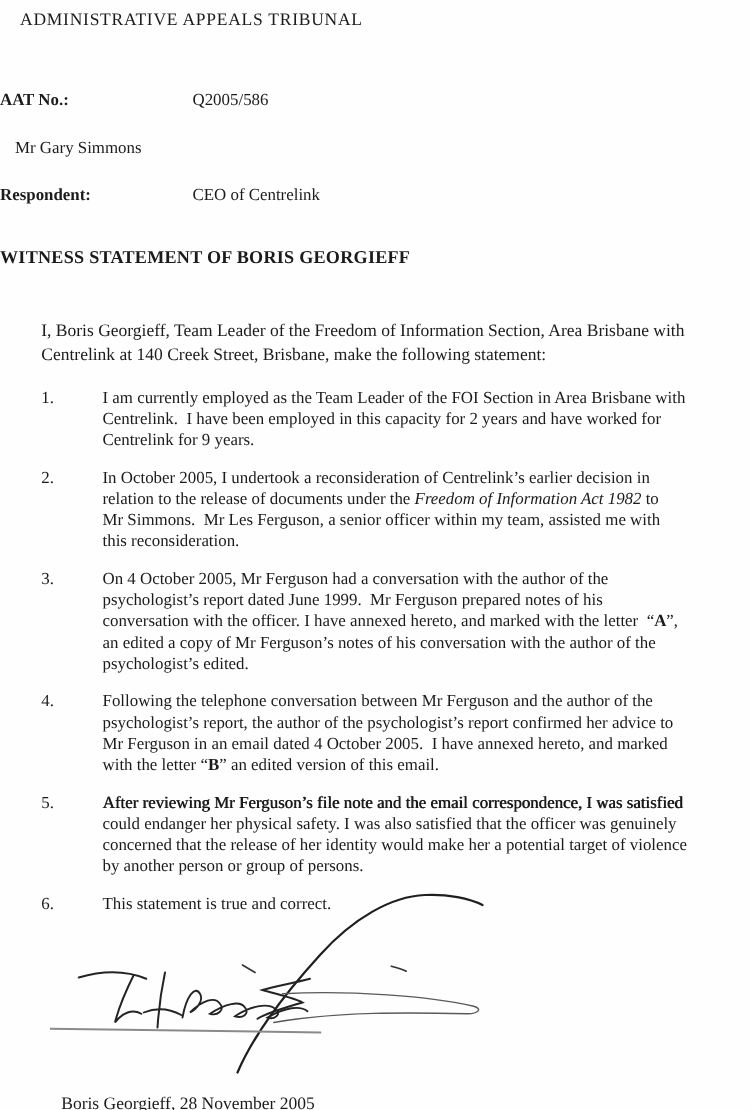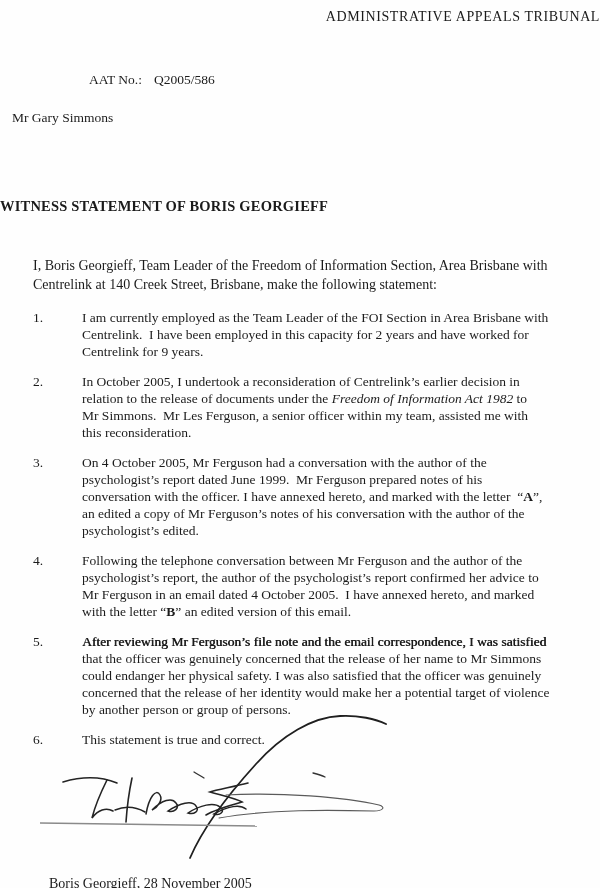--- a/index.html
+++ b/index.html
@@ -1,26 +1,26 @@
 <!DOCTYPE html>
 <html><head>
 <meta charset="utf-8">
 <style>
   html, body { margin:0; padding:0; background:#ffffff; }
   .page {
     position:relative; width:600px; height:888px; background:#fefefe;
     color:#1b1b1b; font-family:"Liberation Serif", serif; overflow:hidden;
   }
   .doc-header {
-    position:absolute; top:9px; left:0; width:100%; box-sizing:border-box;
-    text-align:right; font-size:14px; letter-spacing:0.6px; white-space:pre;
+    position:absolute; top:9px; left:0; width:100%; padding-left:16px; box-sizing:border-box;
+    text-align:left; font-size:14px; letter-spacing:0.6px; white-space:pre;
   }
   .fields { position:absolute; top:71px; left:0; font-size:13.5px; }
   .field-row { display:flex; margin-bottom:21px; line-height:17px; }
-  .field-label { width:142px; text-align:right; font-weight:normal; white-space:pre; }
+  .field-label { width:142px; text-align:left; font-weight:bold; white-space:pre; }
   .field-value { margin-left:12px; white-space:pre; }
   .doc-title {
     position:absolute; top:198px; left:0; width:100%;
     text-align:left; font-weight:bold; font-size:14.5px; letter-spacing:0.2px; white-space:pre;
   }
   .intro { position:absolute; top:256px; left:33px; font-size:14px; }
   .intro .line { line-height:19px; }
   .paras { position:absolute; top:309px; left:33px; font-size:13.5px; }
   .para { display:flex; margin-bottom:13px; }
   .para-num { width:49px; flex:none; line-height:17px; }
@@ -39,20 +39,24 @@
 
   <div class="doc-header">ADMINISTRATIVE APPEALS TRIBUNAL</div>
 
   <div class="fields">
     <div class="field-row">
       <div class="field-label">AAT No.:</div>
       <div class="field-value">Q2005/586</div>
     </div>
     <div class="field-row">
       <div class="field-value">Mr Gary Simmons</div>
+    </div>
+    <div class="field-row">
+      <div class="field-label">Respondent:</div>
+      <div class="field-value">CEO of Centrelink</div>
     </div>
   </div>
 
   <div class="doc-title">WITNESS STATEMENT OF BORIS GEORGIEFF</div>
 
   <div class="intro">
       <div class="line">I, Boris Georgieff, Team Leader of the Freedom of Information Section, Area Brisbane with</div>
       <div class="line">Centrelink at 140 Creek Street, Brisbane, make the following statement:</div>
     </div>
 
@@ -90,21 +94,20 @@
           <div class="line"><span class="">Following the telephone conversation between Mr Ferguson and the author of the</span></div>
           <div class="line"><span class="">psychologist’s report, the author of the psychologist’s report confirmed her advice to</span></div>
           <div class="line"><span class="">Mr Ferguson in an email dated 4 October 2005.  I have annexed hereto, and marked</span></div>
           <div class="line"><span class="">with the letter “</span><span class="seg-b ">B</span><span class="">” an edited version of this email.</span></div>
         </div>
       </div>
       <div class="para">
         <div class="para-num">5.</div>
         <div class="para-body">
           <div class="line dark"><span class="">After reviewing Mr Ferguson’s file note and the email correspondence, I was satisfied</span></div>
-          <div class="line"><span class="">that the officer was genuinely concerned that the release of her name to Mr Simmons</span></div>
           <div class="line"><span class="">could endanger her physical safety. I was also satisfied that the officer was genuinely</span></div>
           <div class="line"><span class="">concerned that the release of her identity would make her a potential target of violence</span></div>
           <div class="line"><span class="">by another person or group of persons.</span></div>
         </div>
       </div>
       <div class="para">
         <div class="para-num">6.</div>
         <div class="para-body">
           <div class="line"><span class="">This statement is true and correct.</span></div>
         </div>

